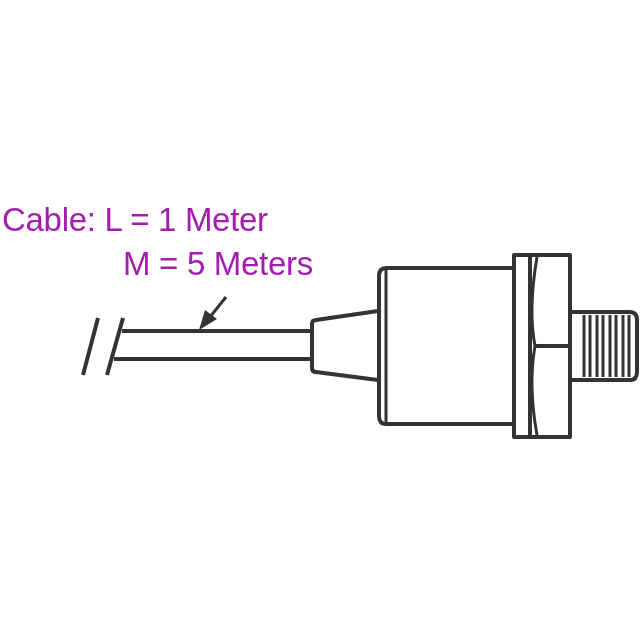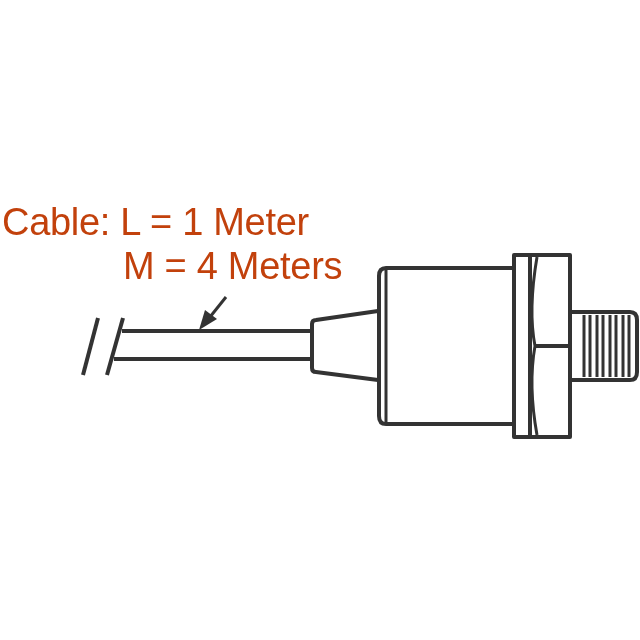--- a/index.html
+++ b/index.html
@@ -1,34 +1,34 @@
 <!DOCTYPE html>
 <html><head>
   <meta charset="utf-8">
   <style>
     html, body { margin: 0; padding: 0; background: #ffffff; }
     body { width: 640px; height: 640px; position: relative; overflow: hidden; }
     .label {
       position: absolute;
       font-family: "Liberation Sans", sans-serif;
-      font-size: 38px;
-      color: #c2410c;
+      font-size: 33px;
+      color: #a21caf;
       line-height: 1;
       white-space: nowrap;
       letter-spacing: -0.3px;
     }
     #label-line1 { left: 2px; top: 203px; }
     #label-line2 { left: 123px; top: 247px; }
     svg { position: absolute; left: 0; top: 0; }
   </style>
 </head>
 <body>
 
 <div class="label" id="label-line1">Cable: L = 1 Meter</div>
-<div class="label" id="label-line2">M = 4 Meters</div>
+<div class="label" id="label-line2">M = 5 Meters</div>
 
 <svg width="640" height="640" viewBox="0 0 640 640">
   <g fill="none" stroke="#333333" stroke-width="4" stroke-linejoin="round" stroke-linecap="butt">
 
     <g>
       <line x1="83" y1="375" x2="98" y2="318"></line>
       <line x1="107" y1="375" x2="123" y2="318"></line>
     </g>
 
     <g>

